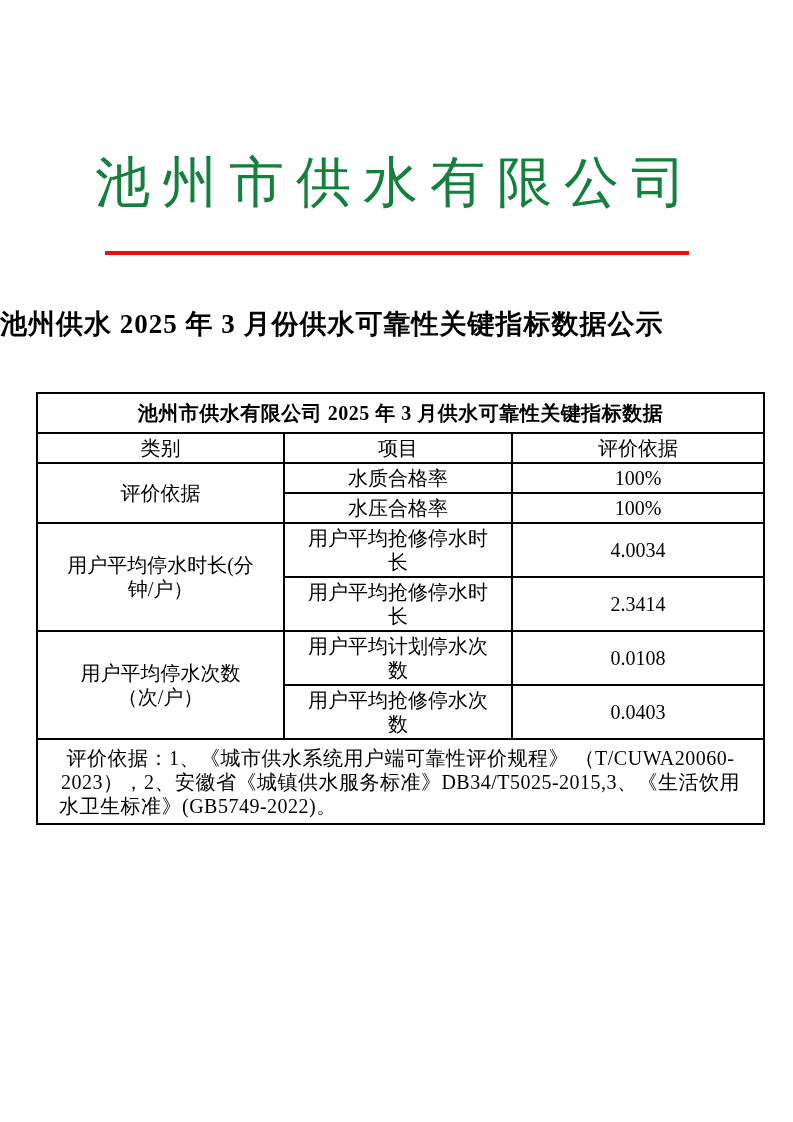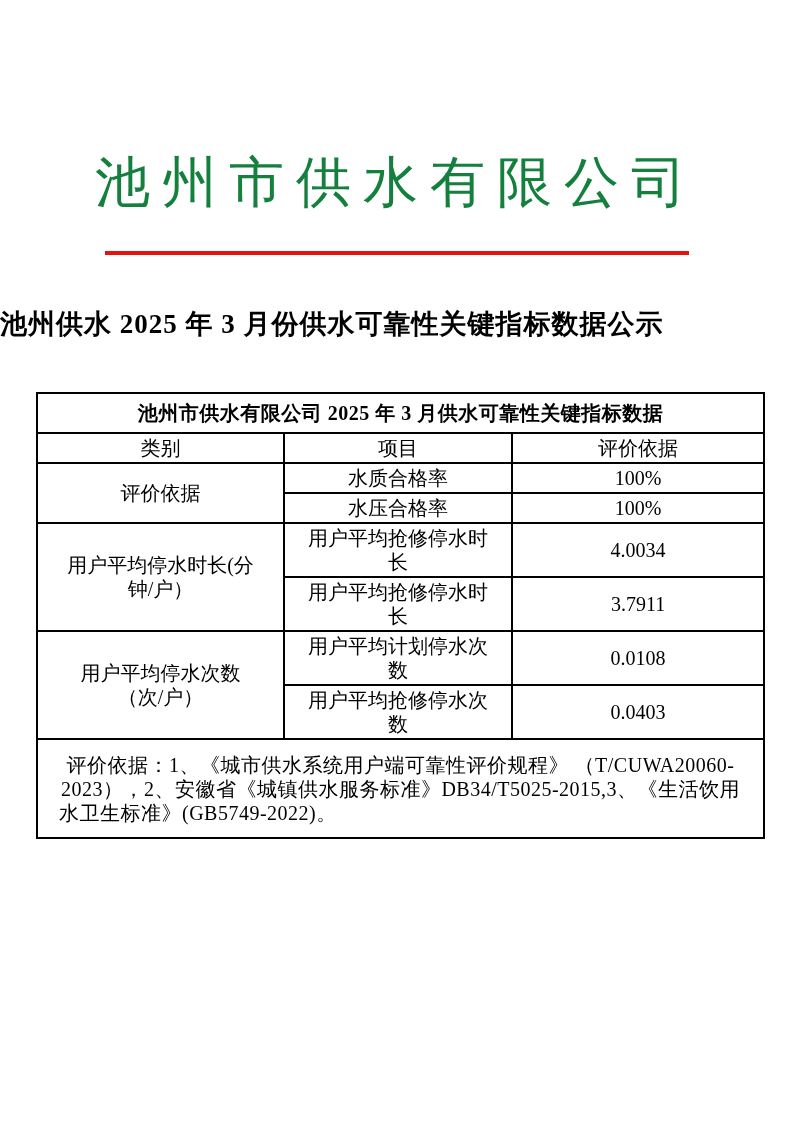--- a/index.html
+++ b/index.html
@@ -71,21 +71,21 @@
     overflow: hidden;
   }
   td.t-title {
     height: 40px;
     font-size: 22px;
     font-weight: bold;
     letter-spacing: 0.5px;
   }
   tr.hdr td, tr.data td { height: 25px; font-family: Liberation Serif, serif; }
   td.note {
-    height: 99px;
+    height: 85px;
     text-align: justify;
     text-align-last: left;
     vertical-align: top;
     font-size: 19px;
     line-height: 45px;
     padding: 7px 9px 0 9px;
     letter-spacing: 0.5px;
     margin-top: 40px;
   }
   col.c1 { width: 247px; }
@@ -129,21 +129,21 @@
         <td>100%</td>
       </tr>
 
       <tr class="data">
         <td rowspan="2">用户平均停水时长(分钟/户）</td>
         <td>用户平均抢修停水时长</td>
         <td>4.0034</td>
       </tr>
       <tr class="data">
         <td>用户平均抢修停水时长</td>
-        <td>3.7911</td>
+        <td>2.3414</td>
       </tr>
 
       <tr class="data">
         <td rowspan="2">用户平均停水次数（次/户）</td>
         <td>用户平均计划停水次数</td>
         <td>0.0108</td>
       </tr>
       <tr class="data">
         <td>用户平均抢修停水次数</td>
         <td>0.0403</td>

